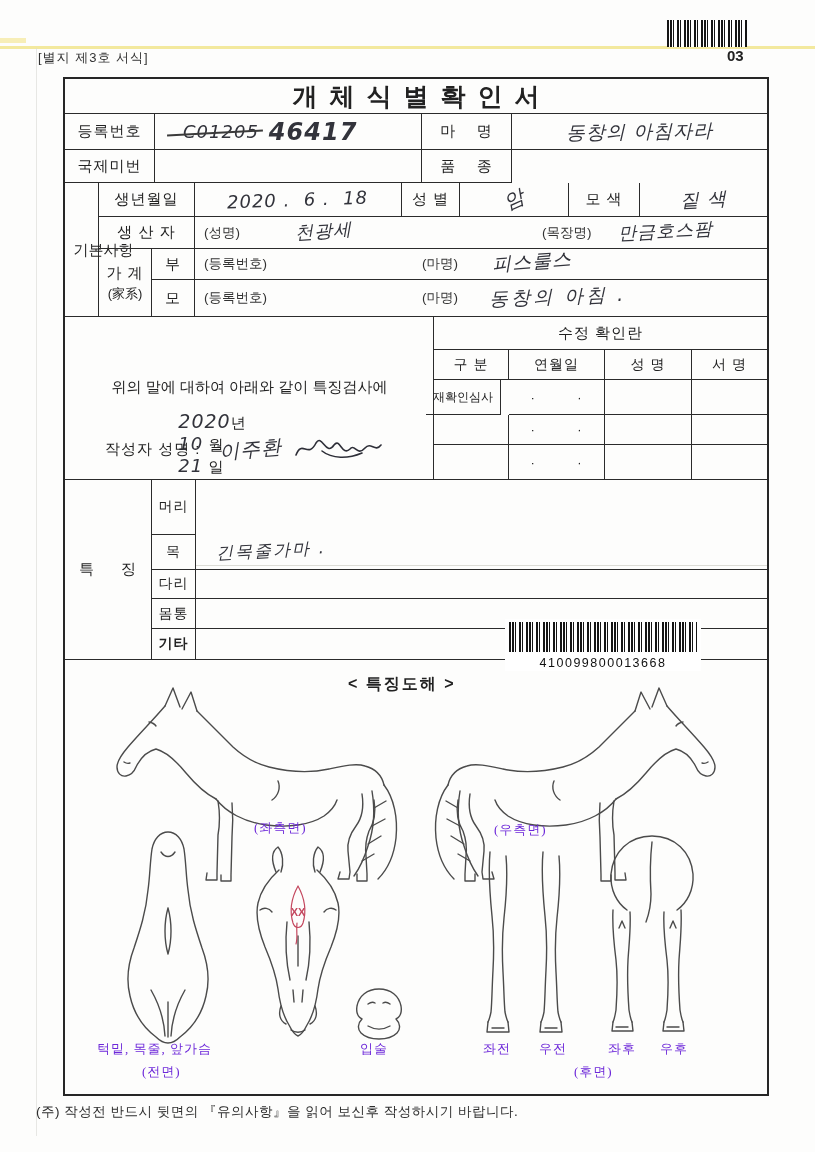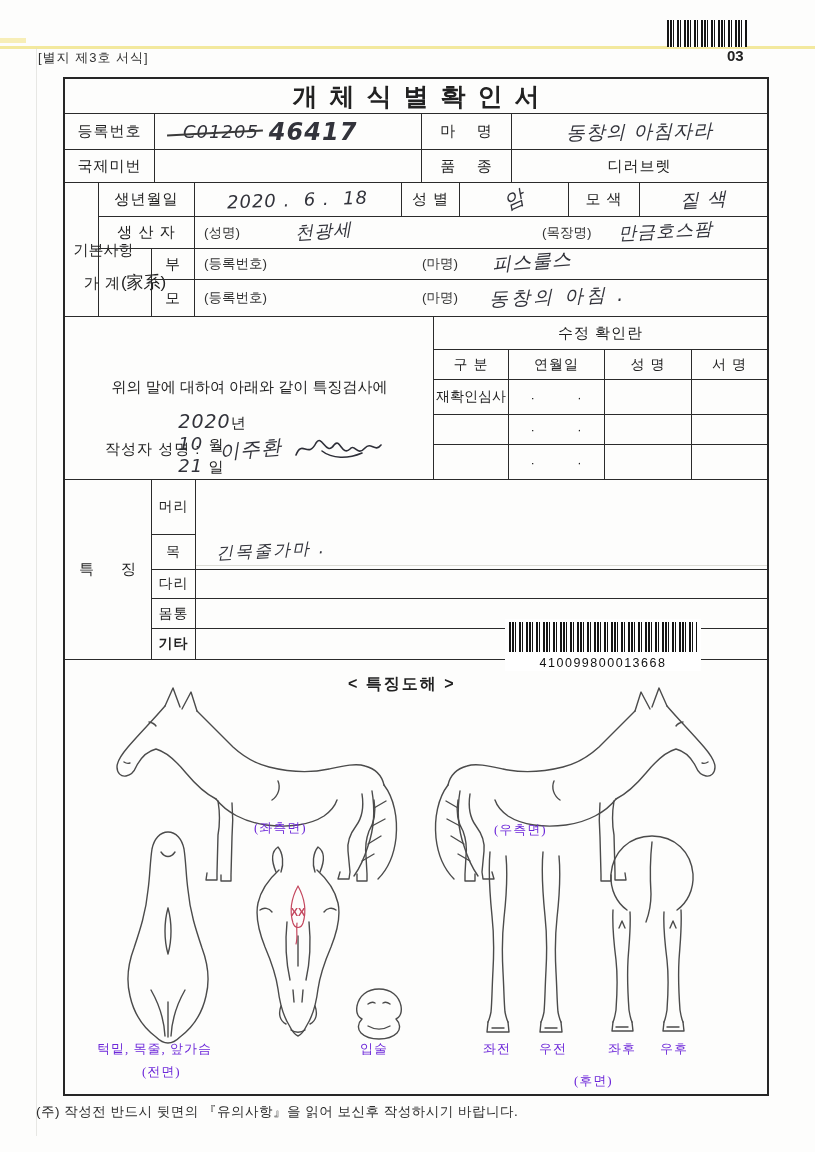--- a/index.html
+++ b/index.html
@@ -53,21 +53,20 @@
       <span class="hw bignum">46417</span>
     </div>
     <div class="cell" style="left:357px;top:35px;width:90px;height:36px;">마    명</div>
     <div class="cell norb" style="left:447px;top:35px;width:255px;height:36px;">
       <span class="hw" style="font-size:19px;transform:rotate(-1deg);">동창의 아침자라</span>
     </div>
 
     <div class="cell" style="left:0;top:71px;width:90px;height:33px;">국제미번</div>
     <div class="cell" style="left:90px;top:71px;width:267px;height:33px;"></div>
     <div class="cell" style="left:357px;top:71px;width:90px;height:33px;">품    종</div>
-    <div class="cell norb" style="left:447px;top:71px;width:255px;height:33px;">디러브렛</div>
 
     <div class="cell" style="left:0;top:104px;width:34px;height:134px;">
       <span class="vstub">기본사항</span>
     </div>
 
     <div class="cell" style="left:34px;top:104px;width:96px;height:34px;">생년월일</div>
     <div class="cell left" style="left:130px;top:104px;width:207px;height:34px;padding-left:32px;">
       <span class="hw" style="font-size:18px;transform:rotate(-2deg);">2020 .  6 .  18</span>
     </div>
     <div class="cell" style="left:337px;top:104px;width:58px;height:34px;">성 별</div>
@@ -80,23 +79,23 @@
     </div>
 
     <div class="cell" style="left:34px;top:138px;width:96px;height:32px;">생 산 자</div>
     <div class="cell norb left" style="left:130px;top:138px;width:572px;height:32px;">
       <span class="hint abs" style="left:9px;">(성명)</span>
       <span class="hw abs" style="left:100px;top:2px;font-size:18px;transform:rotate(-4deg);">천광세</span>
       <span class="hint abs" style="left:347px;">(목장명)</span>
       <span class="hw abs" style="left:423px;top:2px;font-size:18px;transform:rotate(-3deg);">만금호스팜</span>
     </div>
 
-    <div class="cell" style="left:34px;top:170px;width:53px;height:68px;flex-direction:row;line-height:21px;">
+    <div class="cell" style="left:34px;top:170px;width:53px;height:68px;flex-direction:column;line-height:21px;">
       <span>가 계</span>
-      <span style="font-size:17px;letter-spacing:0;">(家系)</span>
+      <span style="font-size:13px;letter-spacing:0;">(家系)</span>
     </div>
     <div class="cell" style="left:87px;top:170px;width:43px;height:31px;">부</div>
     <div class="cell norb left" style="left:130px;top:170px;width:572px;height:31px;">
       <span class="hint abs" style="left:9px;">(등록번호)</span>
       <span class="hint abs" style="left:227px;">(마명)</span>
       <span class="hw abs" style="left:297px;top:0;font-size:19px;transform:rotate(-4deg);">피스룰스</span>
     </div>
     <div class="cell" style="left:87px;top:201px;width:43px;height:37px;">모</div>
     <div class="cell norb left" style="left:130px;top:201px;width:572px;height:37px;">
       <span class="hint abs" style="left:9px;">(등록번호)</span>
@@ -122,21 +121,21 @@
         </svg>
       </div>
     </div>
 
     <div class="cell norb" style="left:369px;top:238px;width:333px;height:33px;">수정 확인란</div>
     <div class="cell" style="left:369px;top:271px;width:75px;height:30px;font-size:14px;">구 분</div>
     <div class="cell" style="left:444px;top:271px;width:96px;height:30px;font-size:14px;">연월일</div>
     <div class="cell" style="left:540px;top:271px;width:87px;height:30px;font-size:14px;">성 명</div>
     <div class="cell norb" style="left:627px;top:271px;width:75px;height:30px;font-size:14px;">서 명</div>
 
-    <div class="cell" style="left:369px;top:301px;width:75px;height:35px;font-size:14px;letter-spacing:0;">재확인심사</div>
+    <div class="cell" style="left:361px;top:301px;width:75px;height:35px;font-size:12px;letter-spacing:0;">재확인심사</div>
     <div class="cell" style="left:444px;top:301px;width:96px;height:35px;font-size:13px;">·         ·</div>
     <div class="cell" style="left:540px;top:301px;width:87px;height:35px;"></div>
     <div class="cell norb" style="left:627px;top:301px;width:75px;height:35px;"></div>
 
     <div class="cell" style="left:369px;top:336px;width:75px;height:30px;font-size:13.5px;"></div>
     <div class="cell" style="left:444px;top:336px;width:96px;height:30px;font-size:13px;">·         ·</div>
     <div class="cell" style="left:540px;top:336px;width:87px;height:30px;"></div>
     <div class="cell norb" style="left:627px;top:336px;width:75px;height:30px;"></div>
 
     <div class="cell" style="left:369px;top:366px;width:75px;height:35px;font-size:13.5px;"></div>
@@ -241,18 +240,18 @@
 
       <div class="diag-label" style="left:189px;top:159px;">(좌측면)</div>
       <div class="diag-label" style="left:429px;top:161px;text-align:right;">(우측면)</div>
       <div class="diag-label" style="left:32px;top:380px;">턱밑, 목줄, 앞가슴</div>
       <div class="diag-label" style="left:77px;top:403px;">(전면)</div>
       <div class="diag-label" style="left:295px;top:380px;">입술</div>
       <div class="diag-label" style="left:418px;top:380px;">좌전</div>
       <div class="diag-label" style="left:474px;top:380px;">우전</div>
       <div class="diag-label" style="left:543px;top:380px;">좌후</div>
       <div class="diag-label" style="left:595px;top:380px;">우후</div>
-      <div class="diag-label" style="left:509px;top:403px;margin-top:9px;">(후면)</div>
+      <div class="diag-label" style="left:509px;top:403px;">(후면)</div>
     </div>
   </div>
 
   <div class="abs" style="left:36px;top:1103px;font-size:13.5px;letter-spacing:0.5px;color:#2d2d2d;">(주) 작성전 반드시 뒷면의 『유의사항』을 읽어 보신후 작성하시기 바랍니다.</div>
 </div>
 
 </body></html>

